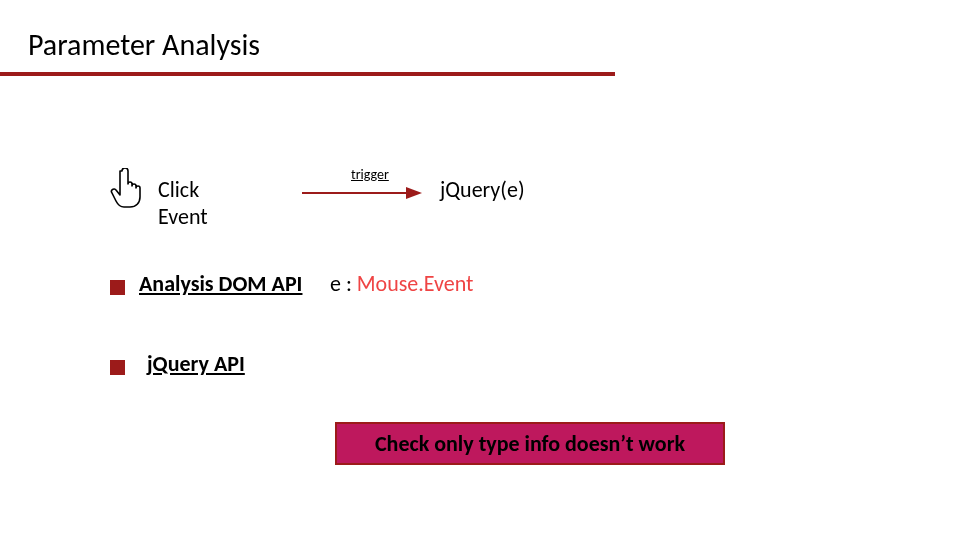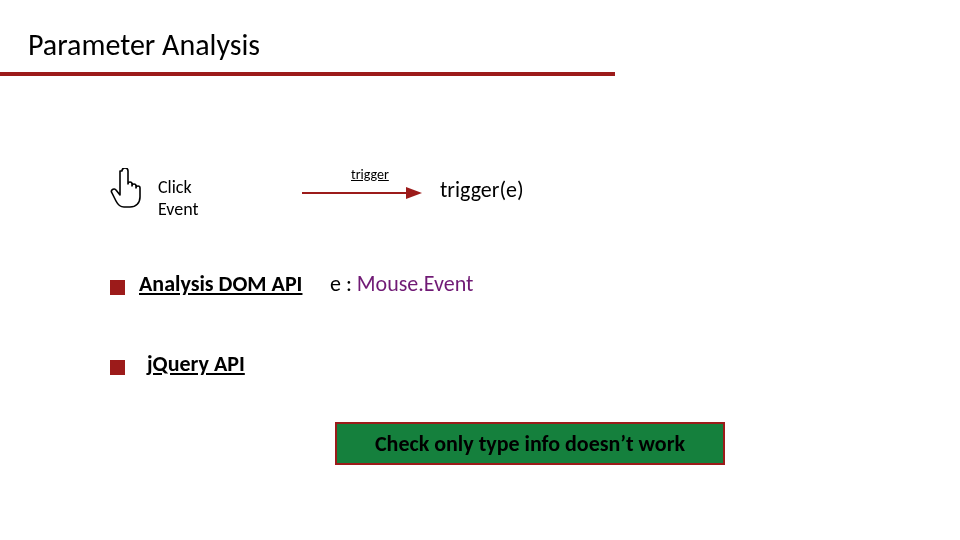--- a/index.html
+++ b/index.html
@@ -61,40 +61,40 @@
     font-size: 25px;
   }
   .sub-text {
     font-size: 22px;
     font-weight: 700;
     text-decoration: underline;
   }
   .plain-sub {
     font-size: 22px;
   }
-  .red-text { color: #701a75; }
+  .red-text { color: #ef4444; }
 
   .flow-row {
     position: absolute;
     left: 110px;
     top: 168px;
     height: 50px;
   }
   .hand-icon {
     position: absolute;
     left: 0;
     top: 0;
     width: 33px;
     height: 41px;
   }
   .click-label {
     position: absolute;
     left: 48px;
     top: 8px;
-    font-size: 18px;
+    font-size: 22px;
   }
   .trigger-label {
     position: absolute;
     left: 241px;
     top: -2px;
     font-size: 14px;
     text-decoration: underline;
   }
   .arrow-svg {
     position: absolute;
@@ -118,21 +118,21 @@
   .callout {
     position: absolute;
     left: 335px;
     top: 422px;
     width: 390px;
     padding: 6px 4px;
     border: 2.5px solid #9c1b1a;
     text-align: center;
     font-size: 22px;
     font-weight: 700;
-    background: #15803d;
+    background: #be185d;
     box-sizing: border-box;
   }
 </style>
 </head>
 <body>
 
 <div class="slide">
 
   <div class="title">Parameter Analysis</div>
   <div class="title-rule"></div>
@@ -141,21 +141,21 @@
   <div class="flow-row">
     <svg class="hand-icon" viewBox="0 0 33 41">
       <path d="M12 3 a3 3 0 0 1 6 0 v13 a2 2 0 0 1 4 0 v2 a2 2 0 0 1 4 0 v2 a2 2 0 0 1 4 0 v9 c0 6 -4 10 -10 10 h-6 c-4 0 -6 -2 -8 -6 l-4 -8 a2.5 2.5 0 0 1 4 -3 l4 5 V3 z" fill="none" stroke="#000" stroke-width="1.6" stroke-linejoin="round"></path>
     </svg>
     <div class="click-label">Click Event</div>
     <div class="trigger-label">trigger</div>
     <svg class="arrow-svg" viewBox="0 0 120 14">
       <line x1="0" y1="7" x2="104" y2="7" stroke="#9c1b1a" stroke-width="2.2"></line>
       <polygon points="104,1 120,7 104,13" fill="#9c1b1a"></polygon>
     </svg>
-    <div class="handler-label">trigger(e)</div>
+    <div class="handler-label">jQuery(e)</div>
   </div>
 
   <div class="bullet-row api-row1">
     <div class="solid-bullet"></div>
     <div class="sub-text">Analysis DOM API</div>
   </div>
   <div class="plain-sub api-value1">
     <span>e : </span><span class="red-text">Mouse.Event</span>
   </div>
 

